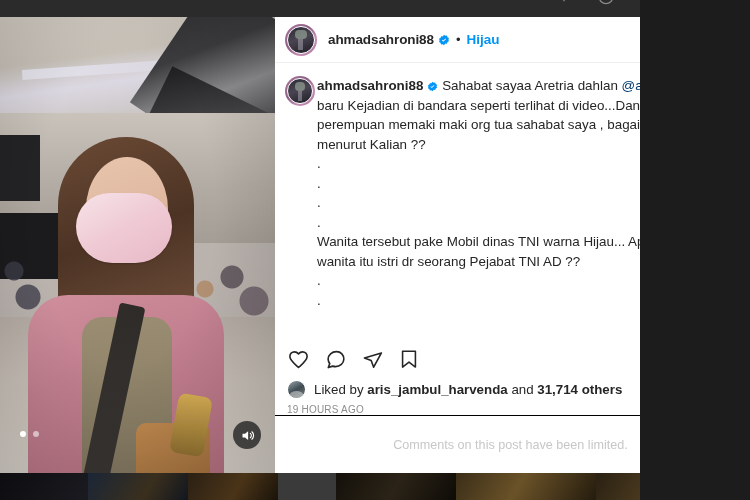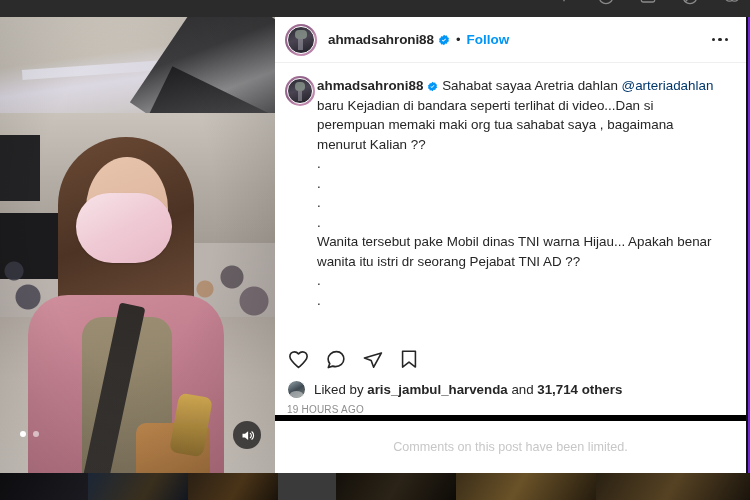--- a/index.html
+++ b/index.html
@@ -4,21 +4,21 @@
 <style>
   * { box-sizing: border-box; margin: 0; padding: 0; }
   html, body {
     width: 750px; height: 500px;
     background: #1c1c1c;
     font-family: "Liberation Sans", sans-serif;
     overflow: hidden;
   }
   #screen {
     position: relative;
-    width: 750px; height: 500px;
+    width: 640px; height: 500px;
     background: #6d28d9;
     overflow: hidden;
   }
 
   
   #topbar {
     position: absolute; top: 0; left: 0; width: 750px; height: 17px;
     background: #2b2b2b;
     overflow: hidden;
   }
@@ -292,21 +292,21 @@
   #likes-text b { font-weight: 700; }
   #timestamp {
     padding: 5px 14px 0 12px;
     font-size: 10px; color: #8e8e8e; letter-spacing: .2px;
   }
 
   
   #limited-bar {
     margin-top: auto;
     height: 58px; flex: 0 0 58px;
-    border-top: 6px solid #000000;
+    border-top: 1px solid #000000;
     display: flex; align-items: center; justify-content: center;
     background: #fff;
   }
   #limited-text {
     font-size: 12.6px; color: #c7c7c7;
   }
 </style>
 </head>
 <body>
 
@@ -381,21 +381,21 @@
           <div class="avatar-inner"></div>
         </div>
         <span id="header-username">ahmadsahroni88</span>
         <span class="verified">
           <svg width="12" height="12" viewBox="0 0 24 24">
             <path fill="#0095f6" d="M12 1.5l2.6 2.1 3.3-.4 1.1 3.2 2.9 1.7-1 3.2 1 3.2-2.9 1.7-1.1 3.2-3.3-.4L12 22.5l-2.6-2.1-3.3.4-1.1-3.2L2.1 16l1-3.2-1-3.2 2.9-1.7 1.1-3.2 3.3.4z"></path>
             <path fill="#fff" d="M10.6 15.4l-3-3 1.1-1.1 1.9 1.9 4.4-4.4 1.1 1.1z"></path>
           </svg>
         </span>
         <span class="dot-sep">•</span>
-        <span id="follow-link">Follow</span>
+        <span id="follow-link">Hijau</span>
         <span id="more-options">
             <i></i>
             <i></i>
             <i></i>
           </span>
       </div>
 
       <div id="caption-area">
         <div id="caption-row">
           <div class="avatar-ring small">

